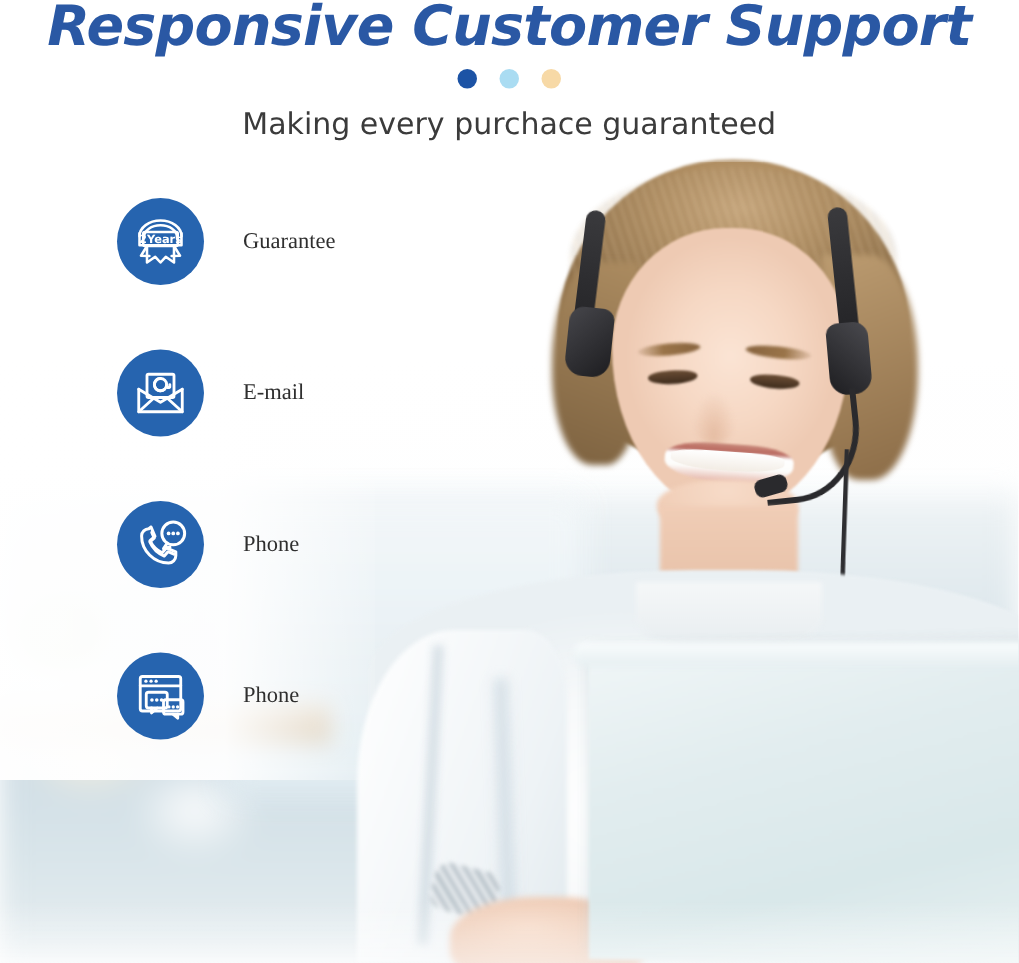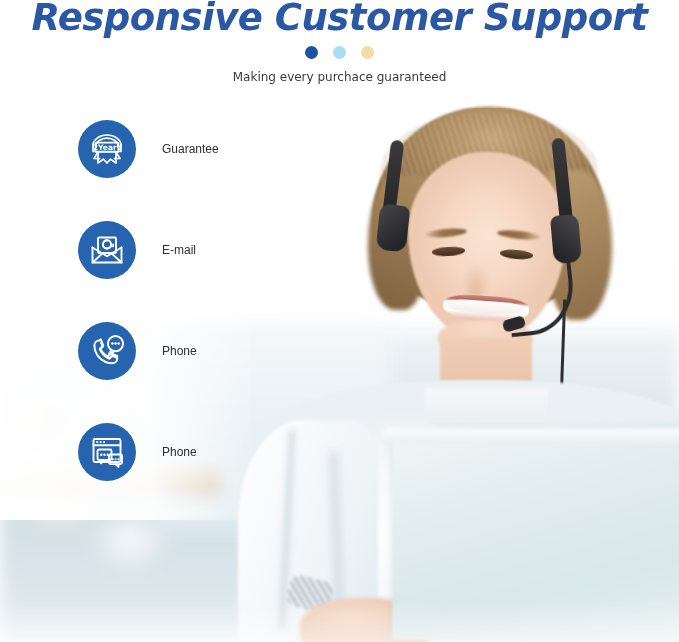--- a/index.html
+++ b/index.html
@@ -289,44 +289,44 @@
   }
   .dots{
     position:absolute;left:0;top:46px;width:679px;
     display:flex;justify-content:center;align-items:center;gap:15px;
   }
   .dot{width:13px;height:13px;border-radius:50%;}
   .subtitle{
     position:absolute;left:0;top:70px;width:679px;
     text-align:center;
     font-family:"DejaVu Sans", sans-serif;
-    font-size:12px;
+    font-size:20px;
     color:#3b3b3b;
   }
 
   .features{
-    position:absolute;left:78px;top:120px;width:260px;
+    position:absolute;left:78px;top:132px;width:260px;
   }
   .feature{
     position:relative;
     height:58px;
     margin-bottom:43px;
     display:flex;align-items:center;
   }
   .icon-circle{
     width:58px;height:58px;border-radius:50%;
     background:#2664af;
     display:flex;align-items:center;justify-content:center;
     flex:0 0 58px;
   }
   .icon-circle svg{display:block;}
   .feature-label{
     margin-left:26px;
-    font-family:Liberation Sans, sans-serif;
-    font-size:12px;
+    font-family:Liberation Serif, serif;
+    font-size:15px;
     color:#2f2f2f;
     white-space:nowrap;
   }
 </style>
 </head>
 <body>
 
 <div class="banner">
 
   <div class="photo">

